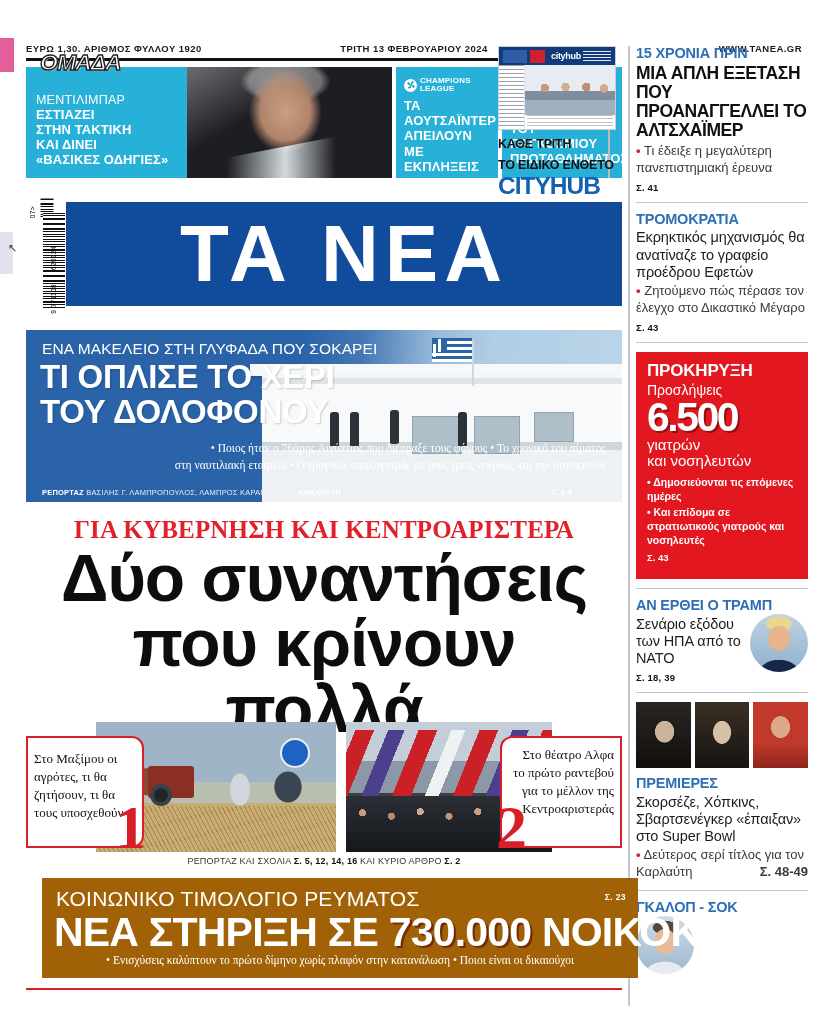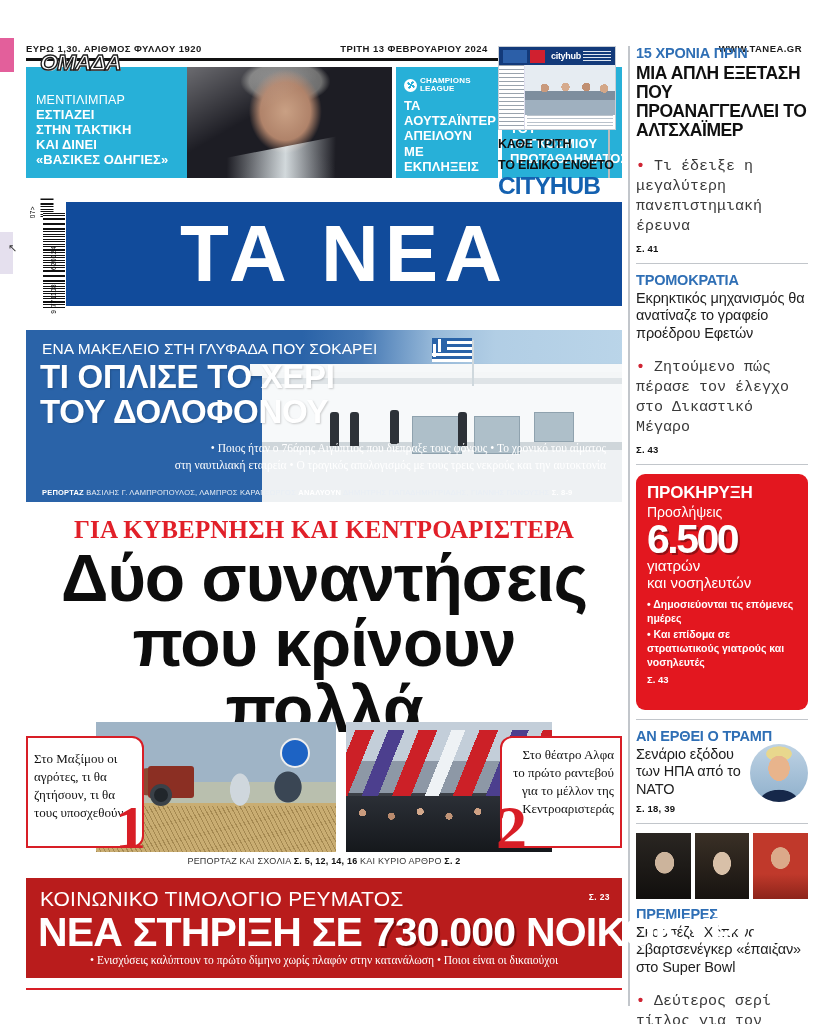--- a/index.html
+++ b/index.html
@@ -99,26 +99,26 @@
   .ch-blue-block { position:absolute; left:498px; top:205px; width:120px; height:24px; background:#0f3f88; }
 
   
   .rail { position:absolute; left:636px; top:46px; width:172px; }
   .rail-sep { position:absolute; left:628px; top:46px; width:1.5px; height:960px; background:#c2c6cb; }
   .r-item { border-bottom:1.5px solid #c2c6cb; padding:0 0 9px 0; margin-bottom:9px; }
   .r-item.nb { border-bottom:none; }
   .r-kicker { color:#2f6fb5; font-weight:900; font-size:14.5px; letter-spacing:-.2px; line-height:1.08; }
   .r-head-black { color:#101010; font-weight:900; font-size:17.5px; line-height:1.1; letter-spacing:-.4px; margin-top:2px; }
   .r-head { color:#1d1d1d; font-weight:400; font-size:14.5px; line-height:1.18; letter-spacing:-.1px; margin-top:2px; font-family:"Liberation Sans", sans-serif; }
-  .r-bullets { margin-top:16px; font-family:Liberation Mono, monospace; font-size:15px; line-height:1.35; color:#3a3a3a; }
+  .r-bullets { margin-top:1px; font-family:Liberation Sans, sans-serif; font-size:13px; line-height:1.35; color:#3a3a3a; }
   .r-bullets .dot { color:#cf2433; font-weight:900; }
   .r-page { margin-top:5px; font-size:9.5px; font-weight:800; color:#111; letter-spacing:.2px; }
 
   
-  .red-box { background:#e3171f; color:#fff; padding:9px 11px 25px;border-radius:9px; }
+  .red-box { background:#e3171f; color:#fff; padding:9px 11px 16px; }
   .rb-title { font-size:17px; font-weight:900; letter-spacing:-.2px; }
   .rb-sub { font-size:14px; font-weight:400; margin-top:1px; }
   .rb-num { font-size:41px; font-weight:900; letter-spacing:-2.5px; line-height:.92; margin:1px 0 0;
             text-shadow:2px 2px 0 rgba(0,0,0,.35); }
   .rb-l1 { font-size:15px; font-weight:400; line-height:1.12; }
   .rb-bul { margin-top:6px; font-size:10.5px; font-weight:700; line-height:1.33; }
   .rb-page { margin-top:4px; font-size:9.5px; font-weight:800; }
 
   .r-flex { display:flex; gap:6px; align-items:flex-start; }
   .r-flex .txt { flex:1 1 auto; }
@@ -248,21 +248,21 @@
   }
   .co1 { left:0px; top:14px; width:118px; height:112px; border-radius:0 12px 12px 0; padding:12px 8px 0 6px; }
   .co2 { left:474px; top:14px; width:122px; height:112px; border-radius:12px 0 0 12px; padding:8px 6px 0 8px; text-align:right; }
   .co-num { position:absolute; font-size:62px; font-weight:900; color:#d81e26; line-height:1; }
   .co1 .co-num { right:-4px; bottom:-12px; }
   .co2 .co-num { left:-6px; bottom:-12px; }
   .photo-credit { position:absolute; left:26px; top:856px; width:596px; text-align:center; font-size:9px; letter-spacing:.2px; color:#333; }
   .photo-credit b { font-weight:900; color:#111; }
 
   
-  .redbanner { position:absolute; left:26px; top:878px; width:596px; height:100px; background:#b91c1c; color:#fff; }
+  .redbanner { position:absolute; left:42px; top:878px; width:596px; height:100px; background:#a16207; color:#fff; }
   .rbn-kicker { position:absolute; left:14px; top:9px; font-size:21px; font-weight:400; letter-spacing:.2px; }
   .rbn-head { position:absolute; left:12px; top:31px; width:572px; font-size:41px; font-weight:900; letter-spacing:-.8px; white-space:nowrap; }
   .rbn-head .hl { text-shadow:2.2px 2.2px 0 rgba(80,0,0,.55); }
   .rbn-sub { position:absolute; left:10px; top:76px; width:576px; text-align:center;
              font-family:"Liberation Serif", serif; font-size:11.5px; }
   .rbn-page { position:absolute; right:12px; top:14px; font-size:8.5px; font-weight:800; letter-spacing:.4px; }
   .bottom-rule { position:absolute; left:26px; top:988px; width:596px; height:2px; background:#d81e26; }
 </style>
 </head>
 <body>

